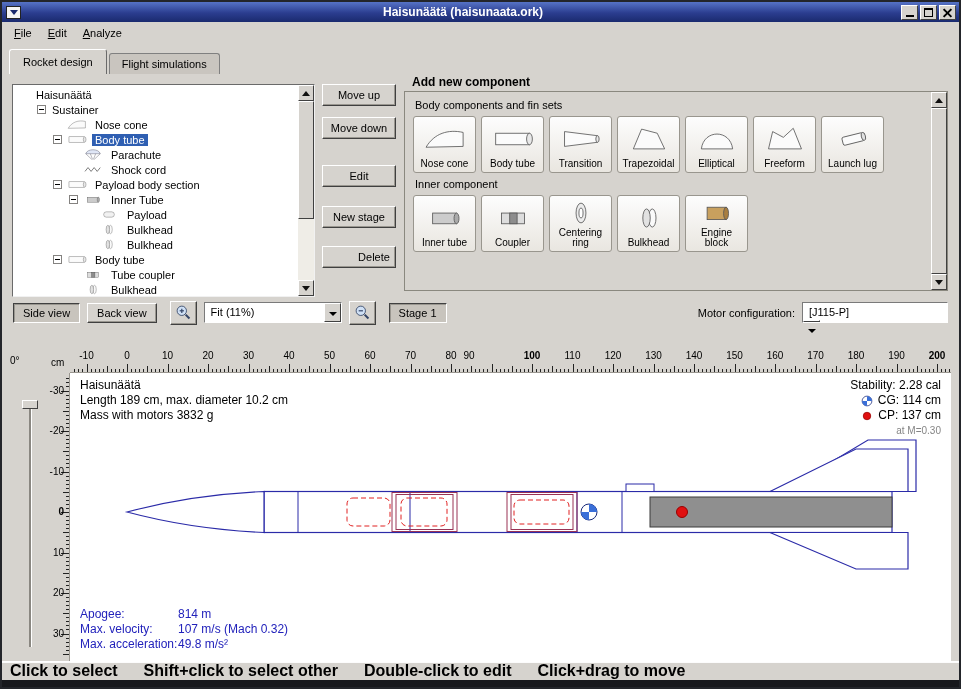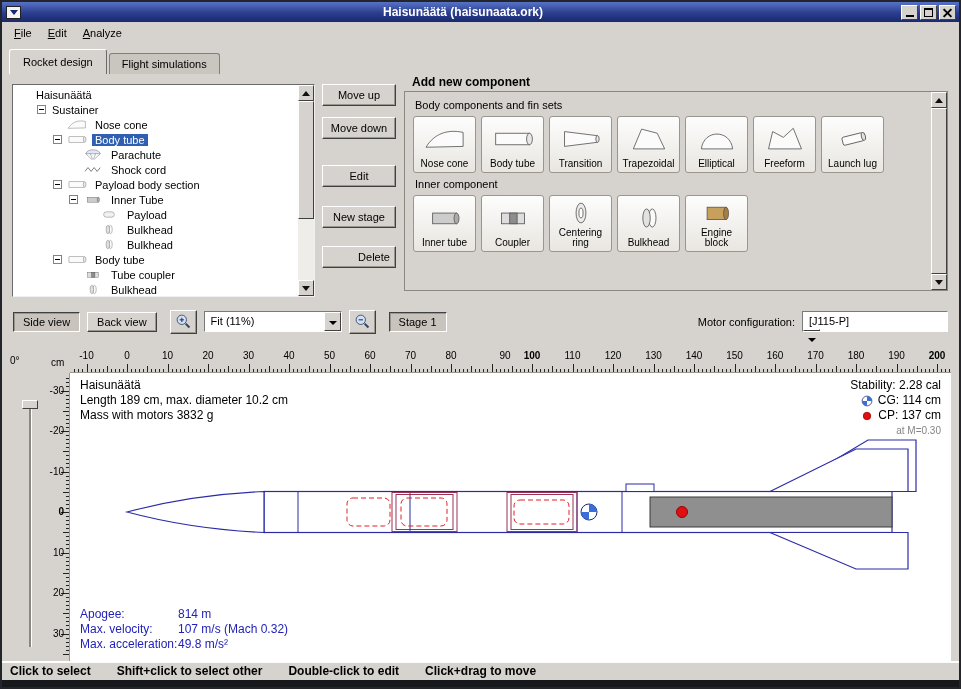--- a/index.html
+++ b/index.html
@@ -53,21 +53,21 @@
 
 .palette-title{position:absolute;left:410px;top:1px;font-weight:bold;font-size:12px;}
 .palette{position:absolute;left:402px;right:11px;top:17px;height:200px;border:1px solid #8a887f;padding:2px 24px 2px 8px;overflow:hidden;}
 .pal-label{margin:5px 0 5px 2px;}
 .pal-row{display:flex;gap:5px;}
 .pal-btn{width:63px;height:57px;background:linear-gradient(180deg,#fdfdfd,#e9e6e0);border:1px solid #99968e;border-radius:3px;display:flex;flex-direction:column;align-items:center;justify-content:flex-end;padding:2px;}
 .pal-ico{flex:1;display:flex;align-items:center;justify-content:center;}
 .pal-ico svg{width:50px;height:28px;display:block;}
 .pal-btn-label{font-size:10px;line-height:10px;text-align:center;padding-bottom:1px;}
 
-.toolbar{position:absolute;left:0;right:0;top:301px;height:37px;display:flex;align-items:center;padding:0 11px;gap:7px;}
+.toolbar{position:absolute;left:0;right:0;top:292px;height:37px;display:flex;align-items:center;padding:0 11px;gap:7px;}
 .icon-btn{width:27px;height:24px;display:flex;align-items:center;justify-content:center;padding:0;}
 .icon-btn svg{width:17px;height:17px;}
 .combo{display:inline-flex;align-items:stretch;border:1px solid;border-color:#7a7a7a #fff #fff #7a7a7a;background:#fff;height:21px;}
 .combo-text{padding:3px 6px 0;white-space:nowrap;flex:1;overflow:hidden;}
 .combo-arrow{width:17px;background:#d6d3ce;border:1px solid;border-color:#fff #404040 #404040 #fff;position:relative;flex:none;}
 .combo-arrow::after{content:"";position:absolute;left:4px;top:8px;border-left:4px solid transparent;border-right:4px solid transparent;border-top:4px solid #000;}
 .zoom-combo{width:138px;}
 .motor-combo{width:146px;flex-direction:column;}
 .spacer{flex:1;}
 .ml6{margin-left:6px;}
@@ -90,21 +90,21 @@
 .canvas{position:absolute;left:68px;right:8px;top:26px;bottom:0;background:#fff;overflow:hidden;}
 .rocket-svg{position:absolute;left:0;top:0;width:100%;height:100%;}
 .info{position:absolute;left:10px;top:5px;font-size:12px;line-height:15px;}
 .stab{position:absolute;right:10px;top:5px;text-align:right;font-size:12px;line-height:15px;}
 .stab-row{display:flex;align-items:center;justify-content:flex-end;gap:5px;}
 .stab-row svg{width:12px;height:12px;display:block;}
 .mach{color:#858585;font-size:10px;}
 .flight{position:absolute;left:10px;bottom:9px;color:#2222bb;font-size:12px;line-height:15px;}
 .fl-label{display:inline-block;width:98px;}
 
-.statusbar{position:absolute;left:0;right:0;top:659px;height:19px;border-top:1px solid #fff;box-shadow:inset 0 1px 0 #fcfcfc;display:flex;gap:26px;align-items:center;padding-left:8px;font-size:12px;font-weight:bold;}
+.statusbar{position:absolute;left:0;right:0;top:659px;height:19px;border-top:1px solid #fff;box-shadow:inset 0 1px 0 #fcfcfc;display:flex;gap:26px;align-items:center;padding-left:8px;font-size:16px;font-weight:bold;}
 .bottomedge{position:absolute;left:0;right:0;top:678px;bottom:0;background:#17181c;}
 </style>
 </head>
 <body>
 
 <div class="window">
 
   <div class="titlebar">
     <div class="win-icon">
         <div class="wi-glyph"></div>
@@ -671,21 +671,21 @@
         <div class="rlabel" style="left: 1.5px;">-10</div>
         <div class="rlabel" style="left: 42px;">0</div>
         <div class="rlabel" style="left: 82.5px;">10</div>
         <div class="rlabel" style="left: 123px;">20</div>
         <div class="rlabel" style="left: 163.5px;">30</div>
         <div class="rlabel" style="left: 204px;">40</div>
         <div class="rlabel" style="left: 244.5px;">50</div>
         <div class="rlabel" style="left: 285px;">60</div>
         <div class="rlabel" style="left: 325.5px;">70</div>
         <div class="rlabel" style="left: 366px;">80</div>
-        <div class="rlabel" style="left: 420px;">90</div>
+        <div class="rlabel" style="left: 384px;">90</div>
         <div class="rlabel bold" style="left: 447px;">100</div>
         <div class="rlabel" style="left: 487.5px;">110</div>
         <div class="rlabel" style="left: 528px;">120</div>
         <div class="rlabel" style="left: 568.5px;">130</div>
         <div class="rlabel" style="left: 609px;">140</div>
         <div class="rlabel" style="left: 649.5px;">150</div>
         <div class="rlabel" style="left: 690px;">160</div>
         <div class="rlabel" style="left: 730.5px;">170</div>
         <div class="rlabel" style="left: 771px;">180</div>
         <div class="rlabel" style="left: 811.5px;">190</div>

